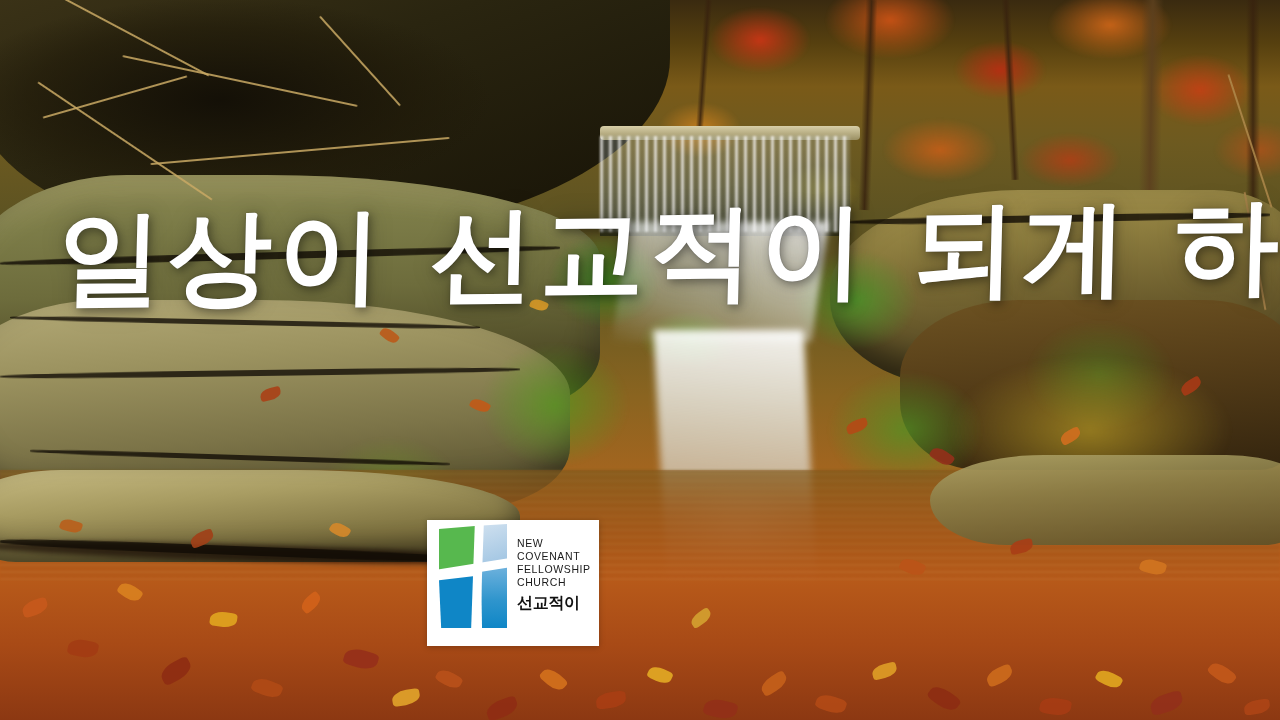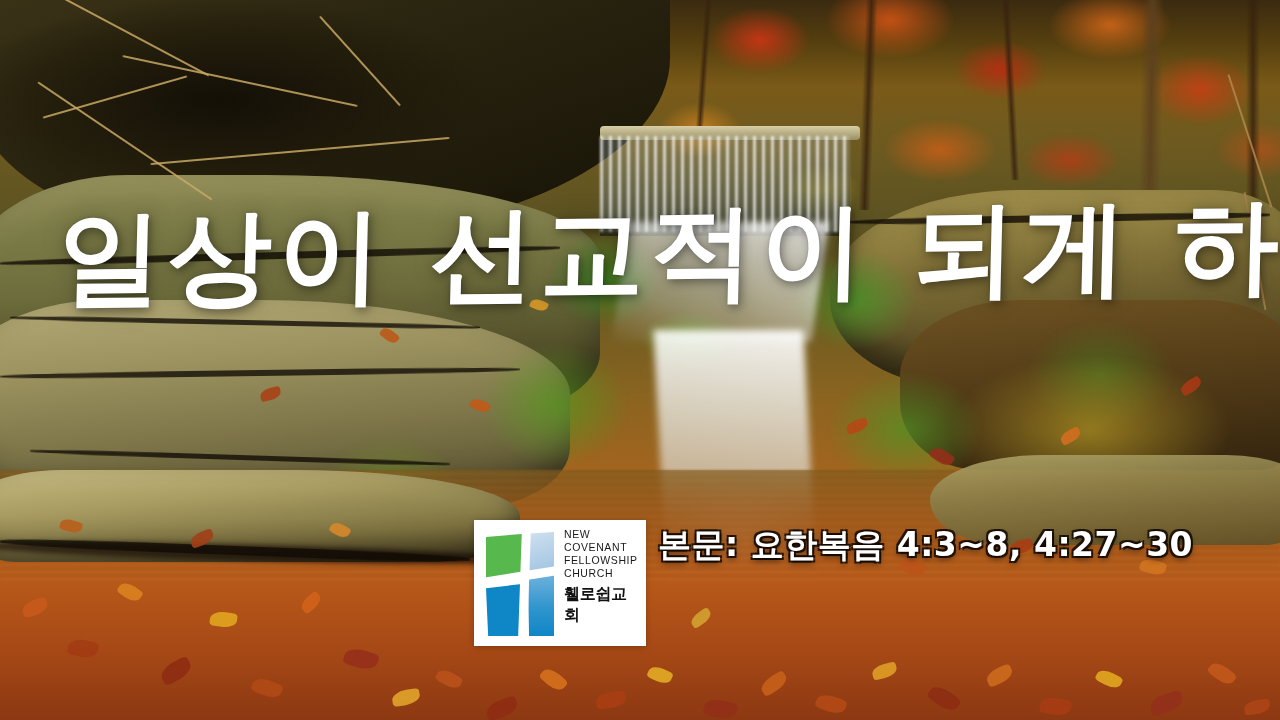--- a/index.html
+++ b/index.html
@@ -234,24 +234,23 @@
       0 0 26px rgba(0,0,0,.22);
     transform:skewX(-2deg) rotate(-.6deg);
     font-family:"DejaVu Sans","Liberation Sans",sans-serif;
   }
 
   
   .logo{
     position:absolute; left:427px; top:520px;
     width:172px; height:126px;
     background:#ffffff;
-    display:flex; 
+    display:flex; align-items:center;
     padding:8px 6px 24px 10px;
     box-shadow:0 1px 6px rgba(0,0,0,.25);
-    margin-left:47px;
   }
   .logo-mark{ position:relative; width:72px; height:110px; flex:0 0 72px; }
   .lm{ position:absolute; }
   .lm-green{
     left:2px; top:6px; width:36px; height:48px;
     background:#57b84e;
     clip-path:polygon(0% 6%, 100% 0%, 100% 82%, 0% 96%);
   }
   .lm-blue{
     left:2px; top:56px; width:36px; height:52px;
@@ -418,21 +417,20 @@
       <div class="lm lm-lighttop"></div>
       <div class="lm lm-gradcol"></div>
       <div class="lm lm-bar"></div>
       <div class="lm lm-stem"></div>
     </div>
     <div class="logo-text">
       <div class="logo-en">NEW</div>
       <div class="logo-en">COVENANT</div>
       <div class="logo-en">FELLOWSHIP</div>
       <div class="logo-en">CHURCH</div>
-      <div class="logo-ko">휄로쉽교회</div>
+      <div class="logo-ko">선교적이</div>
     </div>
   </div>
 
   <div class="info">
-    <div>본문: 요한복음 4:3~8, 4:27~30</div>
   </div>
 
 </div>
 
 </body></html>

